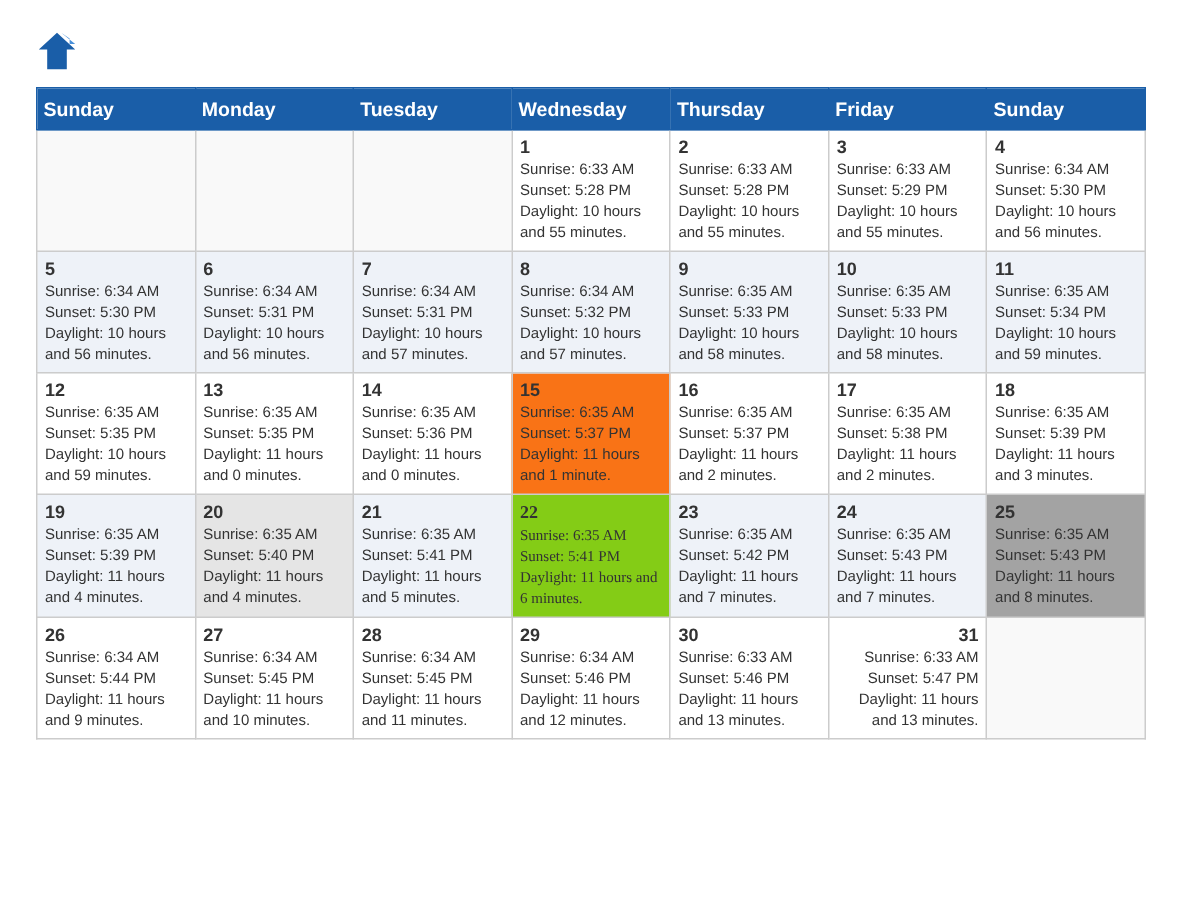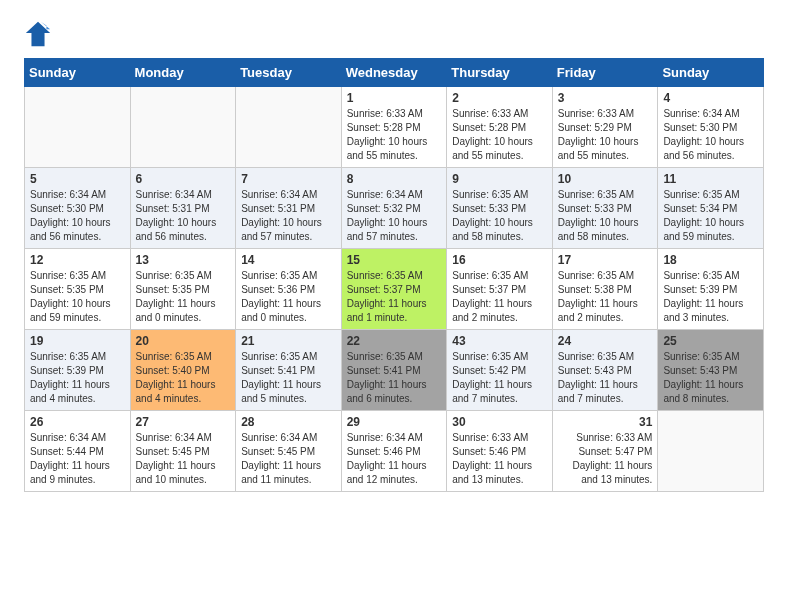--- a/index.html
+++ b/index.html
@@ -216,21 +216,21 @@
             <div class="day-info" style="white-space: pre-line;">Sunrise: 6:35 AM
 Sunset: 5:35 PM
 Daylight: 11 hours and 0 minutes.</div>
           </td>
           <td style="background: rgb(255, 255, 255);">
             <div class="day-number">14</div>
             <div class="day-info" style="white-space: pre-line;">Sunrise: 6:35 AM
 Sunset: 5:36 PM
 Daylight: 11 hours and 0 minutes.</div>
           </td>
-          <td style="background: #bef264;">
+          <td style="background: #f97316;">
             <div class="day-number">15</div>
             <div class="day-info" style="white-space: pre-line;">Sunrise: 6:35 AM
 Sunset: 5:37 PM
 Daylight: 11 hours and 1 minute.</div>
           </td>
           <td style="background: rgb(255, 255, 255);">
             <div class="day-number">16</div>
             <div class="day-info" style="white-space: pre-line;">Sunrise: 6:35 AM
 Sunset: 5:37 PM
 Daylight: 11 hours and 2 minutes.</div>
@@ -248,40 +248,40 @@
 Daylight: 11 hours and 3 minutes.</div>
           </td>
         </tr>
         <tr>
           <td style="background: rgb(238, 242, 248);">
             <div class="day-number">19</div>
             <div class="day-info" style="white-space: pre-line;">Sunrise: 6:35 AM
 Sunset: 5:39 PM
 Daylight: 11 hours and 4 minutes.</div>
           </td>
-          <td style="background: #fdba74;">
+          <td style="background: #e5e5e5;">
             <div class="day-number">20</div>
             <div class="day-info" style="white-space: pre-line;">Sunrise: 6:35 AM
 Sunset: 5:40 PM
 Daylight: 11 hours and 4 minutes.</div>
           </td>
           <td style="background: rgb(238, 242, 248);">
             <div class="day-number">21</div>
             <div class="day-info" style="white-space: pre-line;">Sunrise: 6:35 AM
 Sunset: 5:41 PM
 Daylight: 11 hours and 5 minutes.</div>
           </td>
-          <td style="background: #a3a3a3;">
+          <td style="background: #84cc16; font-family: Liberation Serif, serif;">
             <div class="day-number">22</div>
             <div class="day-info" style="white-space: pre-line;">Sunrise: 6:35 AM
 Sunset: 5:41 PM
 Daylight: 11 hours and 6 minutes.</div>
           </td>
           <td style="background: rgb(238, 242, 248);">
-            <div class="day-number">43</div>
+            <div class="day-number">23</div>
             <div class="day-info" style="white-space: pre-line;">Sunrise: 6:35 AM
 Sunset: 5:42 PM
 Daylight: 11 hours and 7 minutes.</div>
           </td>
           <td style="background: rgb(238, 242, 248);">
             <div class="day-number">24</div>
             <div class="day-info" style="white-space: pre-line;">Sunrise: 6:35 AM
 Sunset: 5:43 PM
 Daylight: 11 hours and 7 minutes.</div>
           </td>

